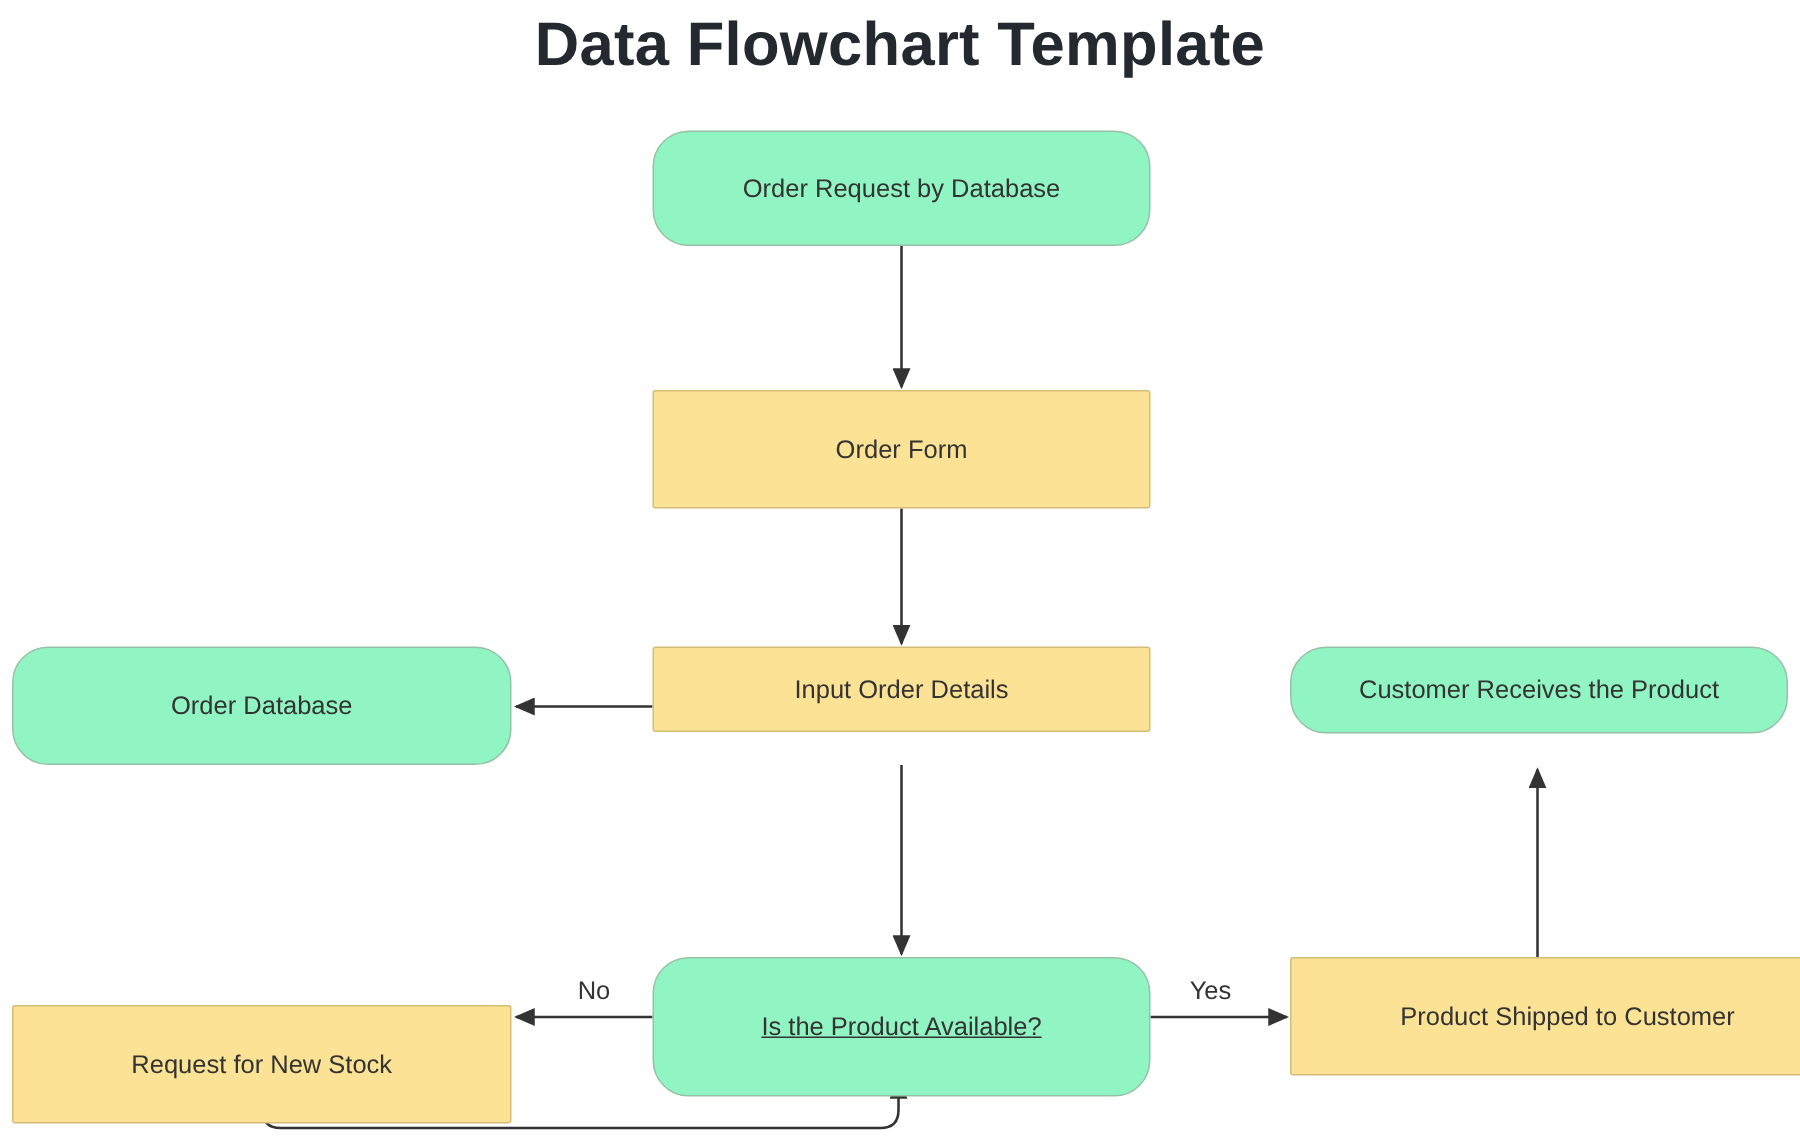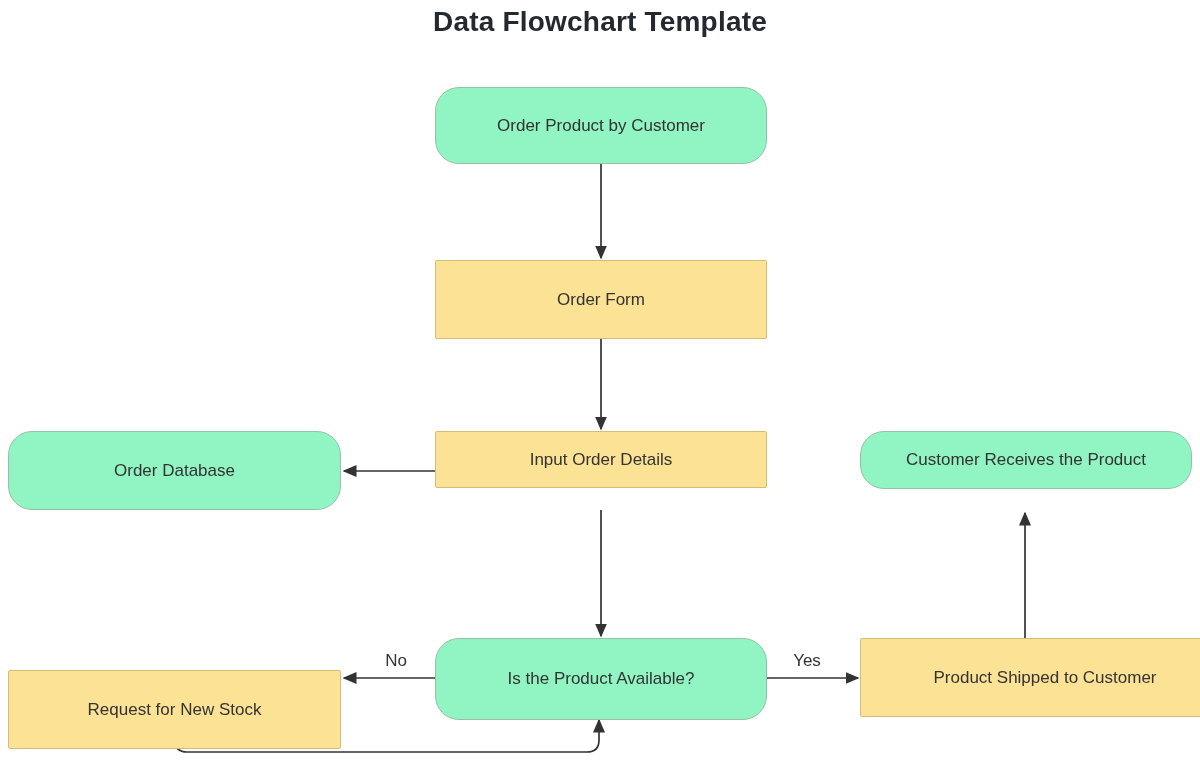--- a/index.html
+++ b/index.html
@@ -2,21 +2,21 @@
 <html><head>
 <meta charset="utf-8">
 <style>
   html,body{margin:0;padding:0}
   body{
     position:relative;width:1200px;height:764px;overflow:hidden;
     background:#ffffff;font-family:"Liberation Sans",sans-serif;
   }
   .page-title{
     position:absolute;left:0;top:6px;width:1200px;margin:0;
-    text-align:center;font-size:28px;font-weight:700;
+    text-align:center;font-size:41px;font-weight:700;
     color:var(--title-color,#24292f);letter-spacing:.2px;
   }
   #edge-layer{position:absolute;left:0;top:0}
   .edge{stroke:var(--line,#333);stroke-width:1.7;fill:none}
   .arrow-head{fill:var(--line,#333)}
   .node{
     position:absolute;box-sizing:border-box;
     display:flex;align-items:center;justify-content:center;text-align:center;
     font-size:17px;color:var(--text,#333);padding:4px 14px;
   }
@@ -51,38 +51,38 @@
     <path d="M435 471 L344 471" class="edge" marker-end="url(#arrowhead)"></path>
     <path d="M601 510 L601 636" class="edge" marker-end="url(#arrowhead)"></path>
     <path d="M435 678 L344 678" class="edge" marker-end="url(#arrowhead)"></path>
     <path d="M767 678 L858 678" class="edge" marker-end="url(#arrowhead)"></path>
     <path d="M1025 638 L1025 513" class="edge" marker-end="url(#arrowhead)"></path>
     <path d="M175 717 L175 740 Q175 752 187 752 L587 752 Q599 752 599 740 L599 720" class="edge" marker-end="url(#arrowhead)"></path>
   </svg>
 
 <div id="node-layer">
     <div class="node green" style="left: 435px; top: 87px; width: 332px; height: 77px;">
-      <span>Order Product by Customer</span>
+      <span>Order Request by Database</span>
     </div>
     <div class="node yellow" style="left: 435px; top: 260px; width: 332px; height: 79px;">
       <span>Order Form</span>
     </div>
     <div class="node green" style="left: 8px; top: 431px; width: 333px; height: 79px;">
       <span>Order Database</span>
     </div>
     <div class="node yellow" style="left: 435px; top: 431px; width: 332px; height: 57px;">
       <span>Input Order Details</span>
     </div>
     <div class="node green" style="left: 860px; top: 431px; width: 332px; height: 58px;">
       <span>Customer Receives the Product</span>
     </div>
     <div class="node yellow" style="left: 8px; top: 670px; width: 333px; height: 79px;">
       <span>Request for New Stock</span>
     </div>
-    <div class="node green" style="left: 435px; top: 638px; width: 332px; height: 82px;">
+    <div class="node green" style="left: 435px; top: 638px; width: 332px; height: 93px; text-decoration: underline;">
       <span>Is the Product Available?</span>
     </div>
     <div class="node yellow" style="left: 860px; top: 638px; width: 347px; height: 79px; padding-left: 37px;">
       <span>Product Shipped to Customer</span>
     </div>
   </div>
 <div id="label-layer">
     <div class="edge-label" style="left: 396px; top: 661px;">No</div>
     <div class="edge-label" style="left: 807px; top: 661px;">Yes</div>
   </div>

